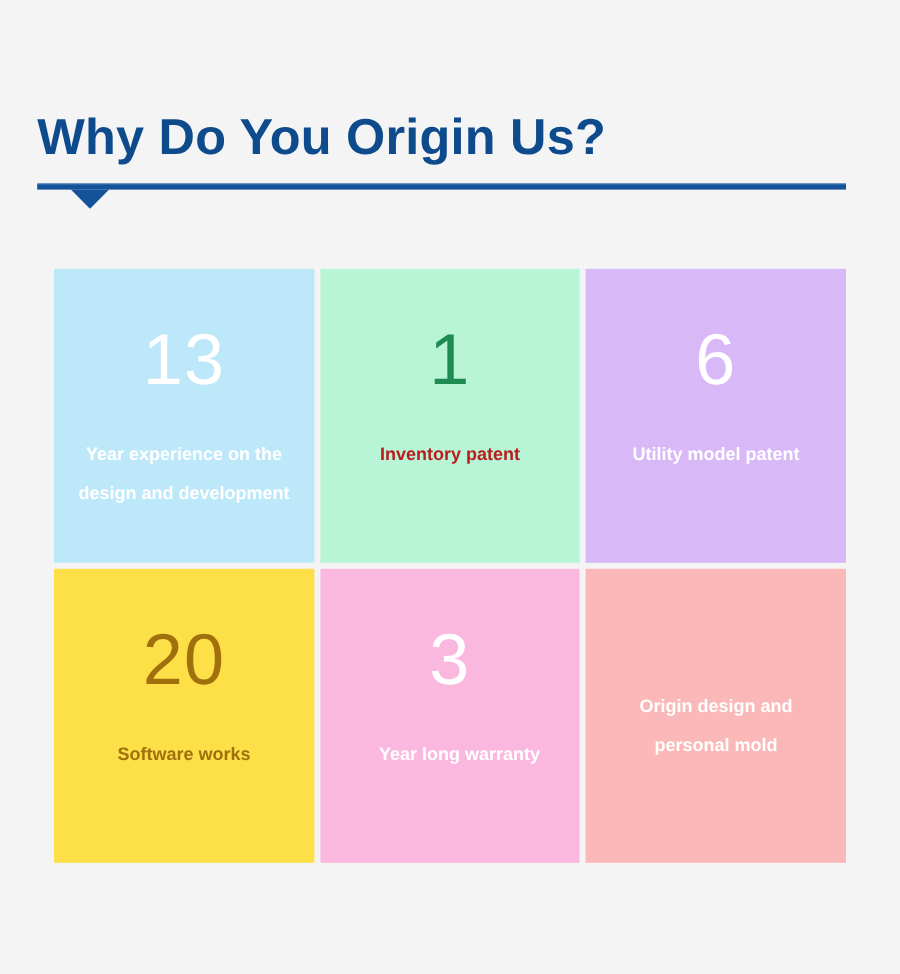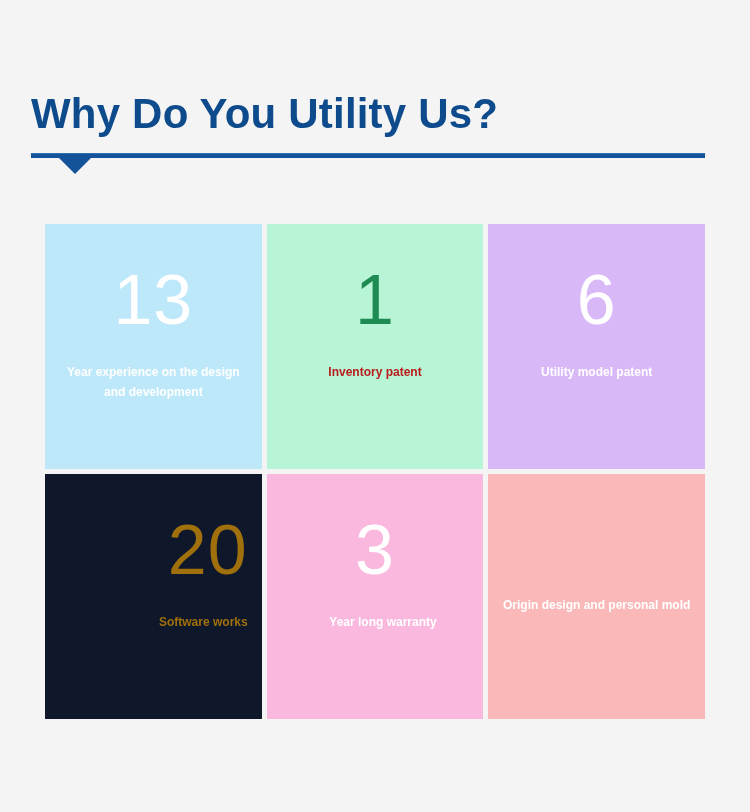--- a/index.html
+++ b/index.html
@@ -86,51 +86,51 @@
     display: flex;
     flex-direction: column;
     align-items: center;
   }
   .card.centered {
     justify-content: center;
     padding-top: 18px;
   }
 
   .card-number {
-    font-size: 70px;
+    font-size: 60px;
     font-weight: 300;
     line-height: 96px;
     letter-spacing: 1px;
     margin: 0;
     font-family: "Liberation Sans", sans-serif;
   }
   .card-number:empty {
     display: none;
   }
 
   .card-label {
-    font-size: 12px;
+    font-size: 15px;
     font-weight: bold;
-    line-height: 20px;
+    line-height: 33px;
     text-align: center;
     margin: 0;
     margin-top: 14px;
     max-width: 200px;
   }
   .card.centered .card-label {
     margin-top: 16px;
   }
 </style>
 </head>
 <body style="background: rgb(244, 244, 244);">
 
 <div class="page">
 
   <div class="header">
-    <h1 class="page-title" style="color: rgb(14, 75, 140);">Why Do You Utility Us?</h1>
+    <h1 class="page-title" style="color: rgb(14, 75, 140);">Why Do You Origin Us?</h1>
     <div class="title-rule-wrap">
       <div class="title-rule" style="background: rgb(20, 83, 154);"></div>
       <div class="title-caret" style="border-top-color: rgb(20, 83, 154);"></div>
     </div>
   </div>
 
   <div class="grid">
 
     <div class="card" style="background: rgb(189, 232, 250);">
       <div class="card-number" style="color: rgb(255, 255, 255);">13</div>
@@ -140,21 +140,21 @@
     <div class="card" style="background: rgb(184, 245, 214);">
       <div class="card-number" style="color: rgb(30, 139, 82);">1</div>
       <div class="card-label" style="color: #b91c1c;">Inventory  patent</div>
     </div>
 
     <div class="card" style="background: rgb(217, 184, 247);">
       <div class="card-number" style="color: rgb(255, 255, 255);">6</div>
       <div class="card-label" style="color: rgb(255, 255, 255); text-align: right;">Utility model patent</div>
     </div>
 
-    <div class="card" style="background: #0f172a; align-items: flex-end;">
+    <div class="card" style="background: #fde047;">
       <div class="card-number" style="color: rgb(160, 112, 12);">20</div>
       <div class="card-label" style="color: rgb(160, 112, 12);">Software works</div>
     </div>
 
     <div class="card" style="background: rgb(250, 184, 223);">
       <div class="card-number" style="color: rgb(255, 255, 255);">3</div>
       <div class="card-label" style="color: rgb(255, 255, 255); margin-left: 16px;">Year long warranty</div>
     </div>
 
     <div class="card centered" style="background: rgb(251, 184, 184);">

